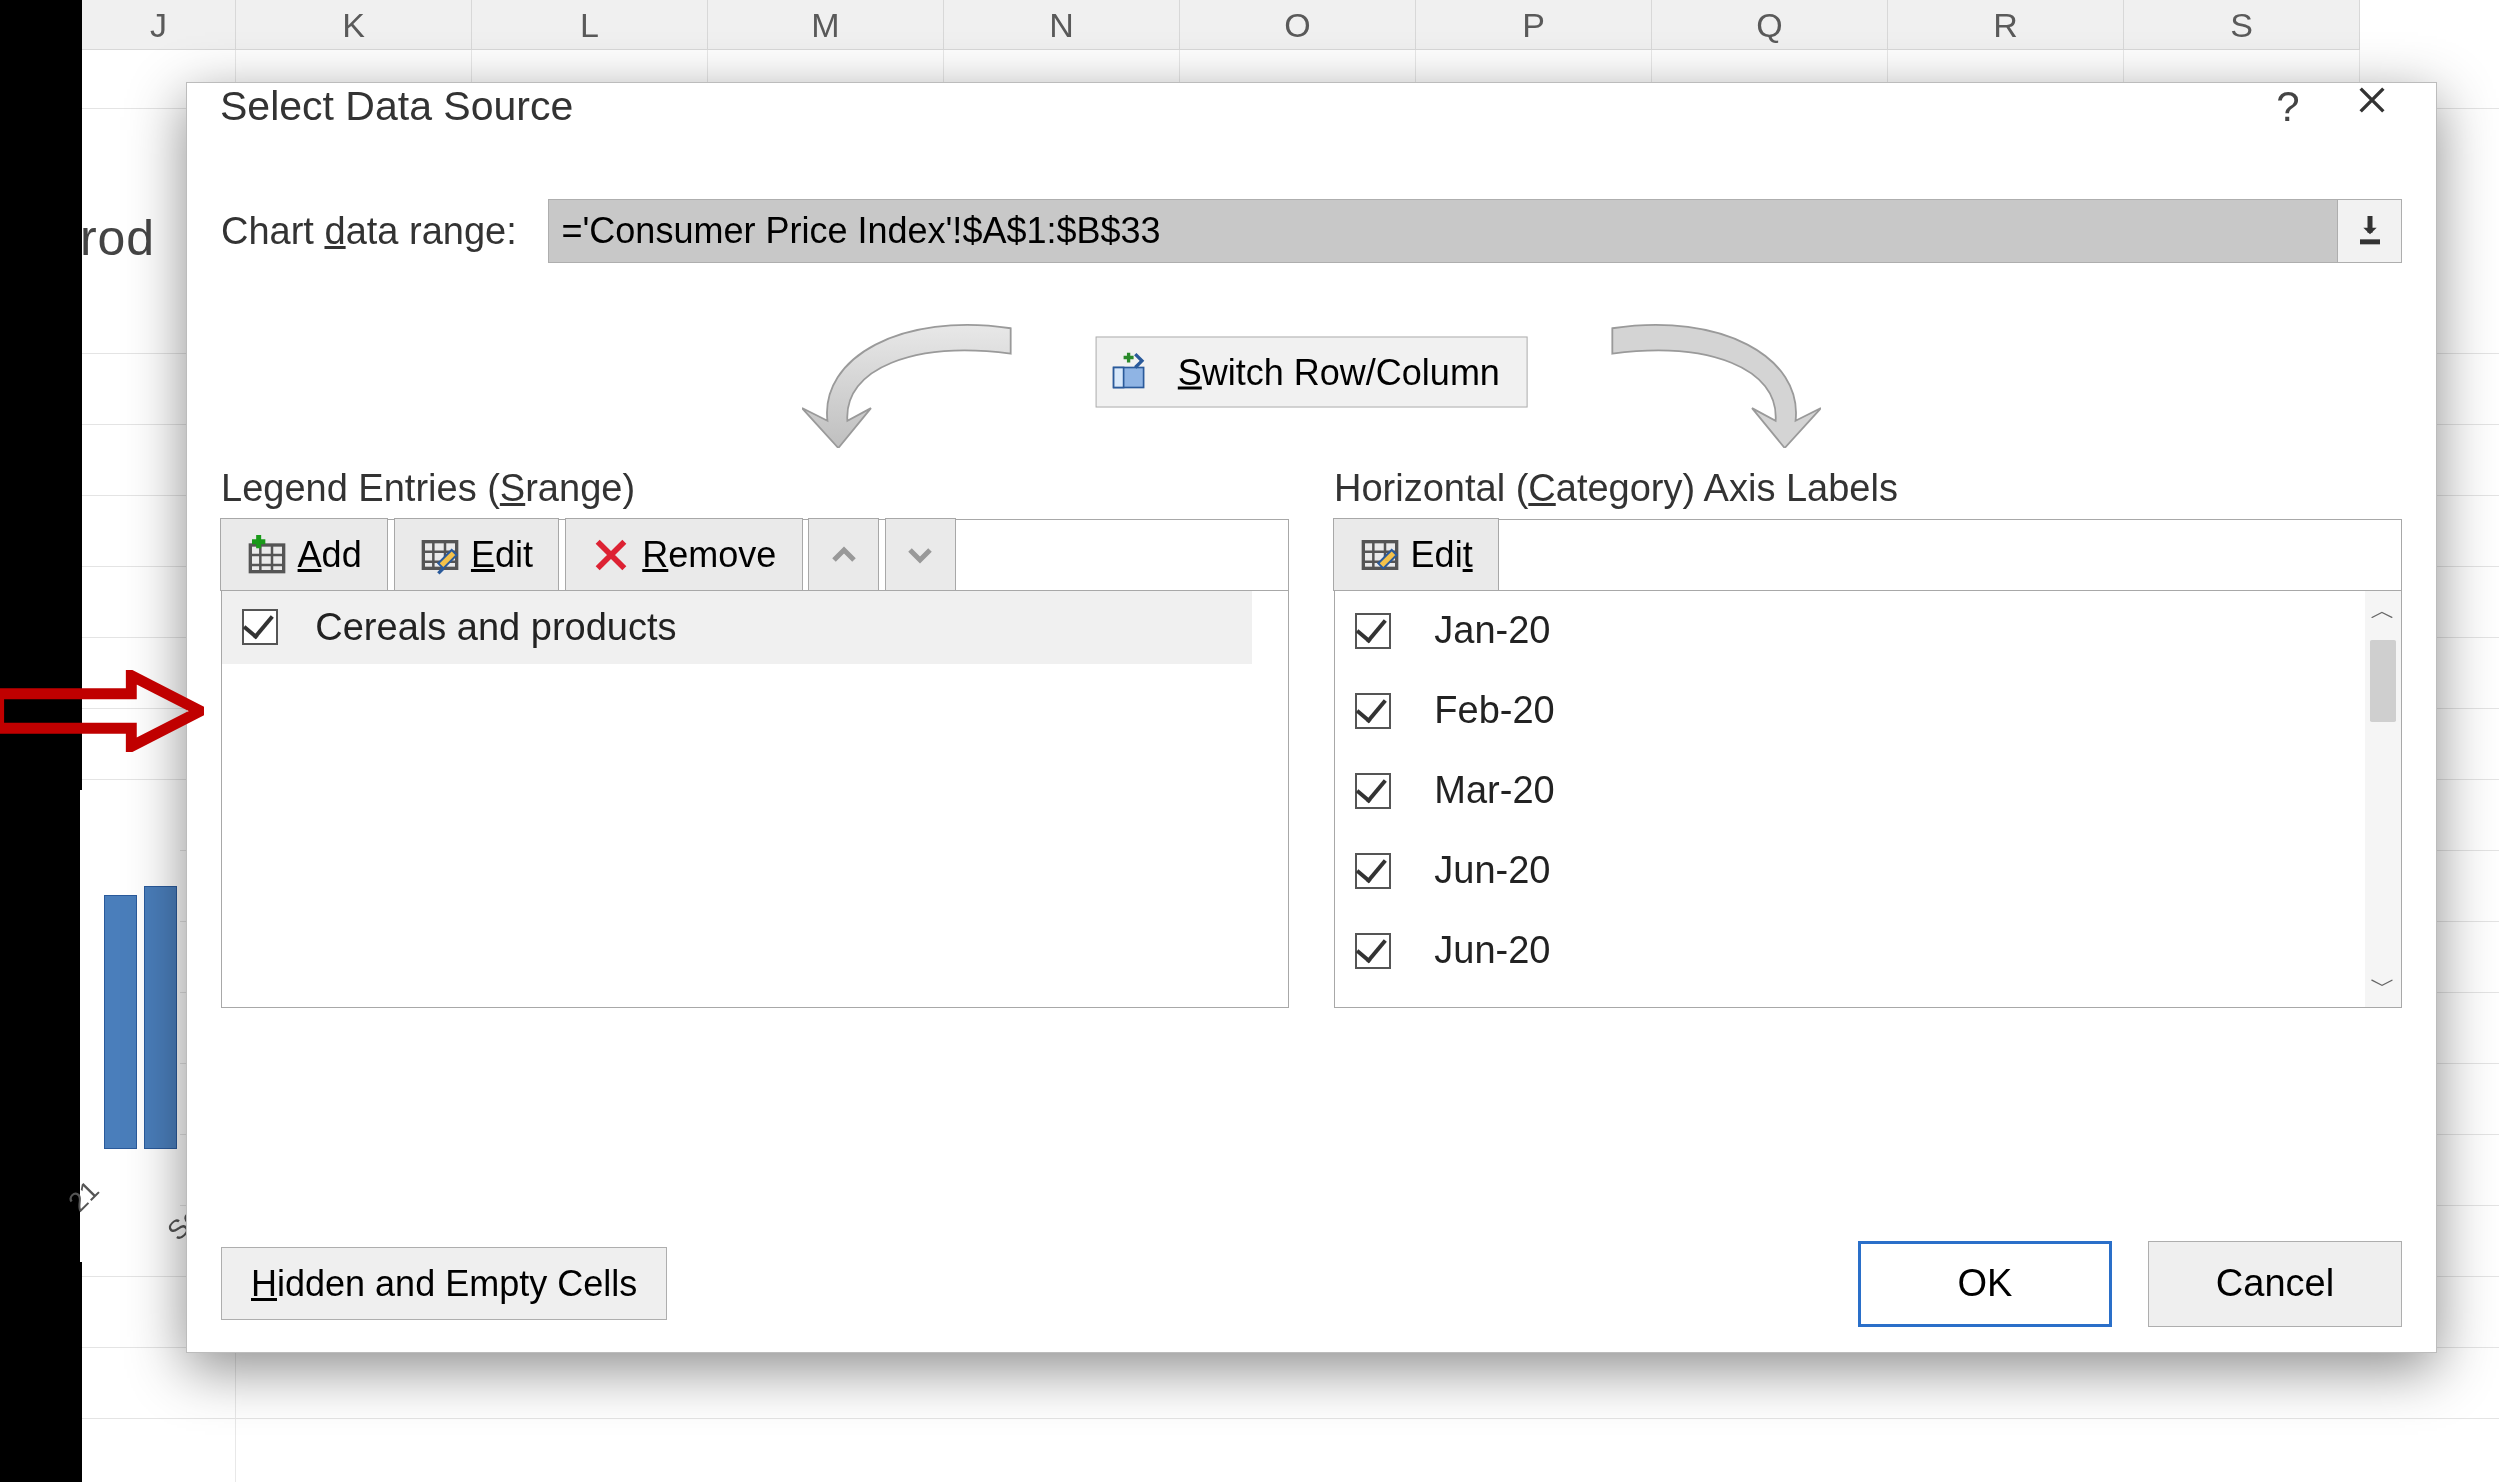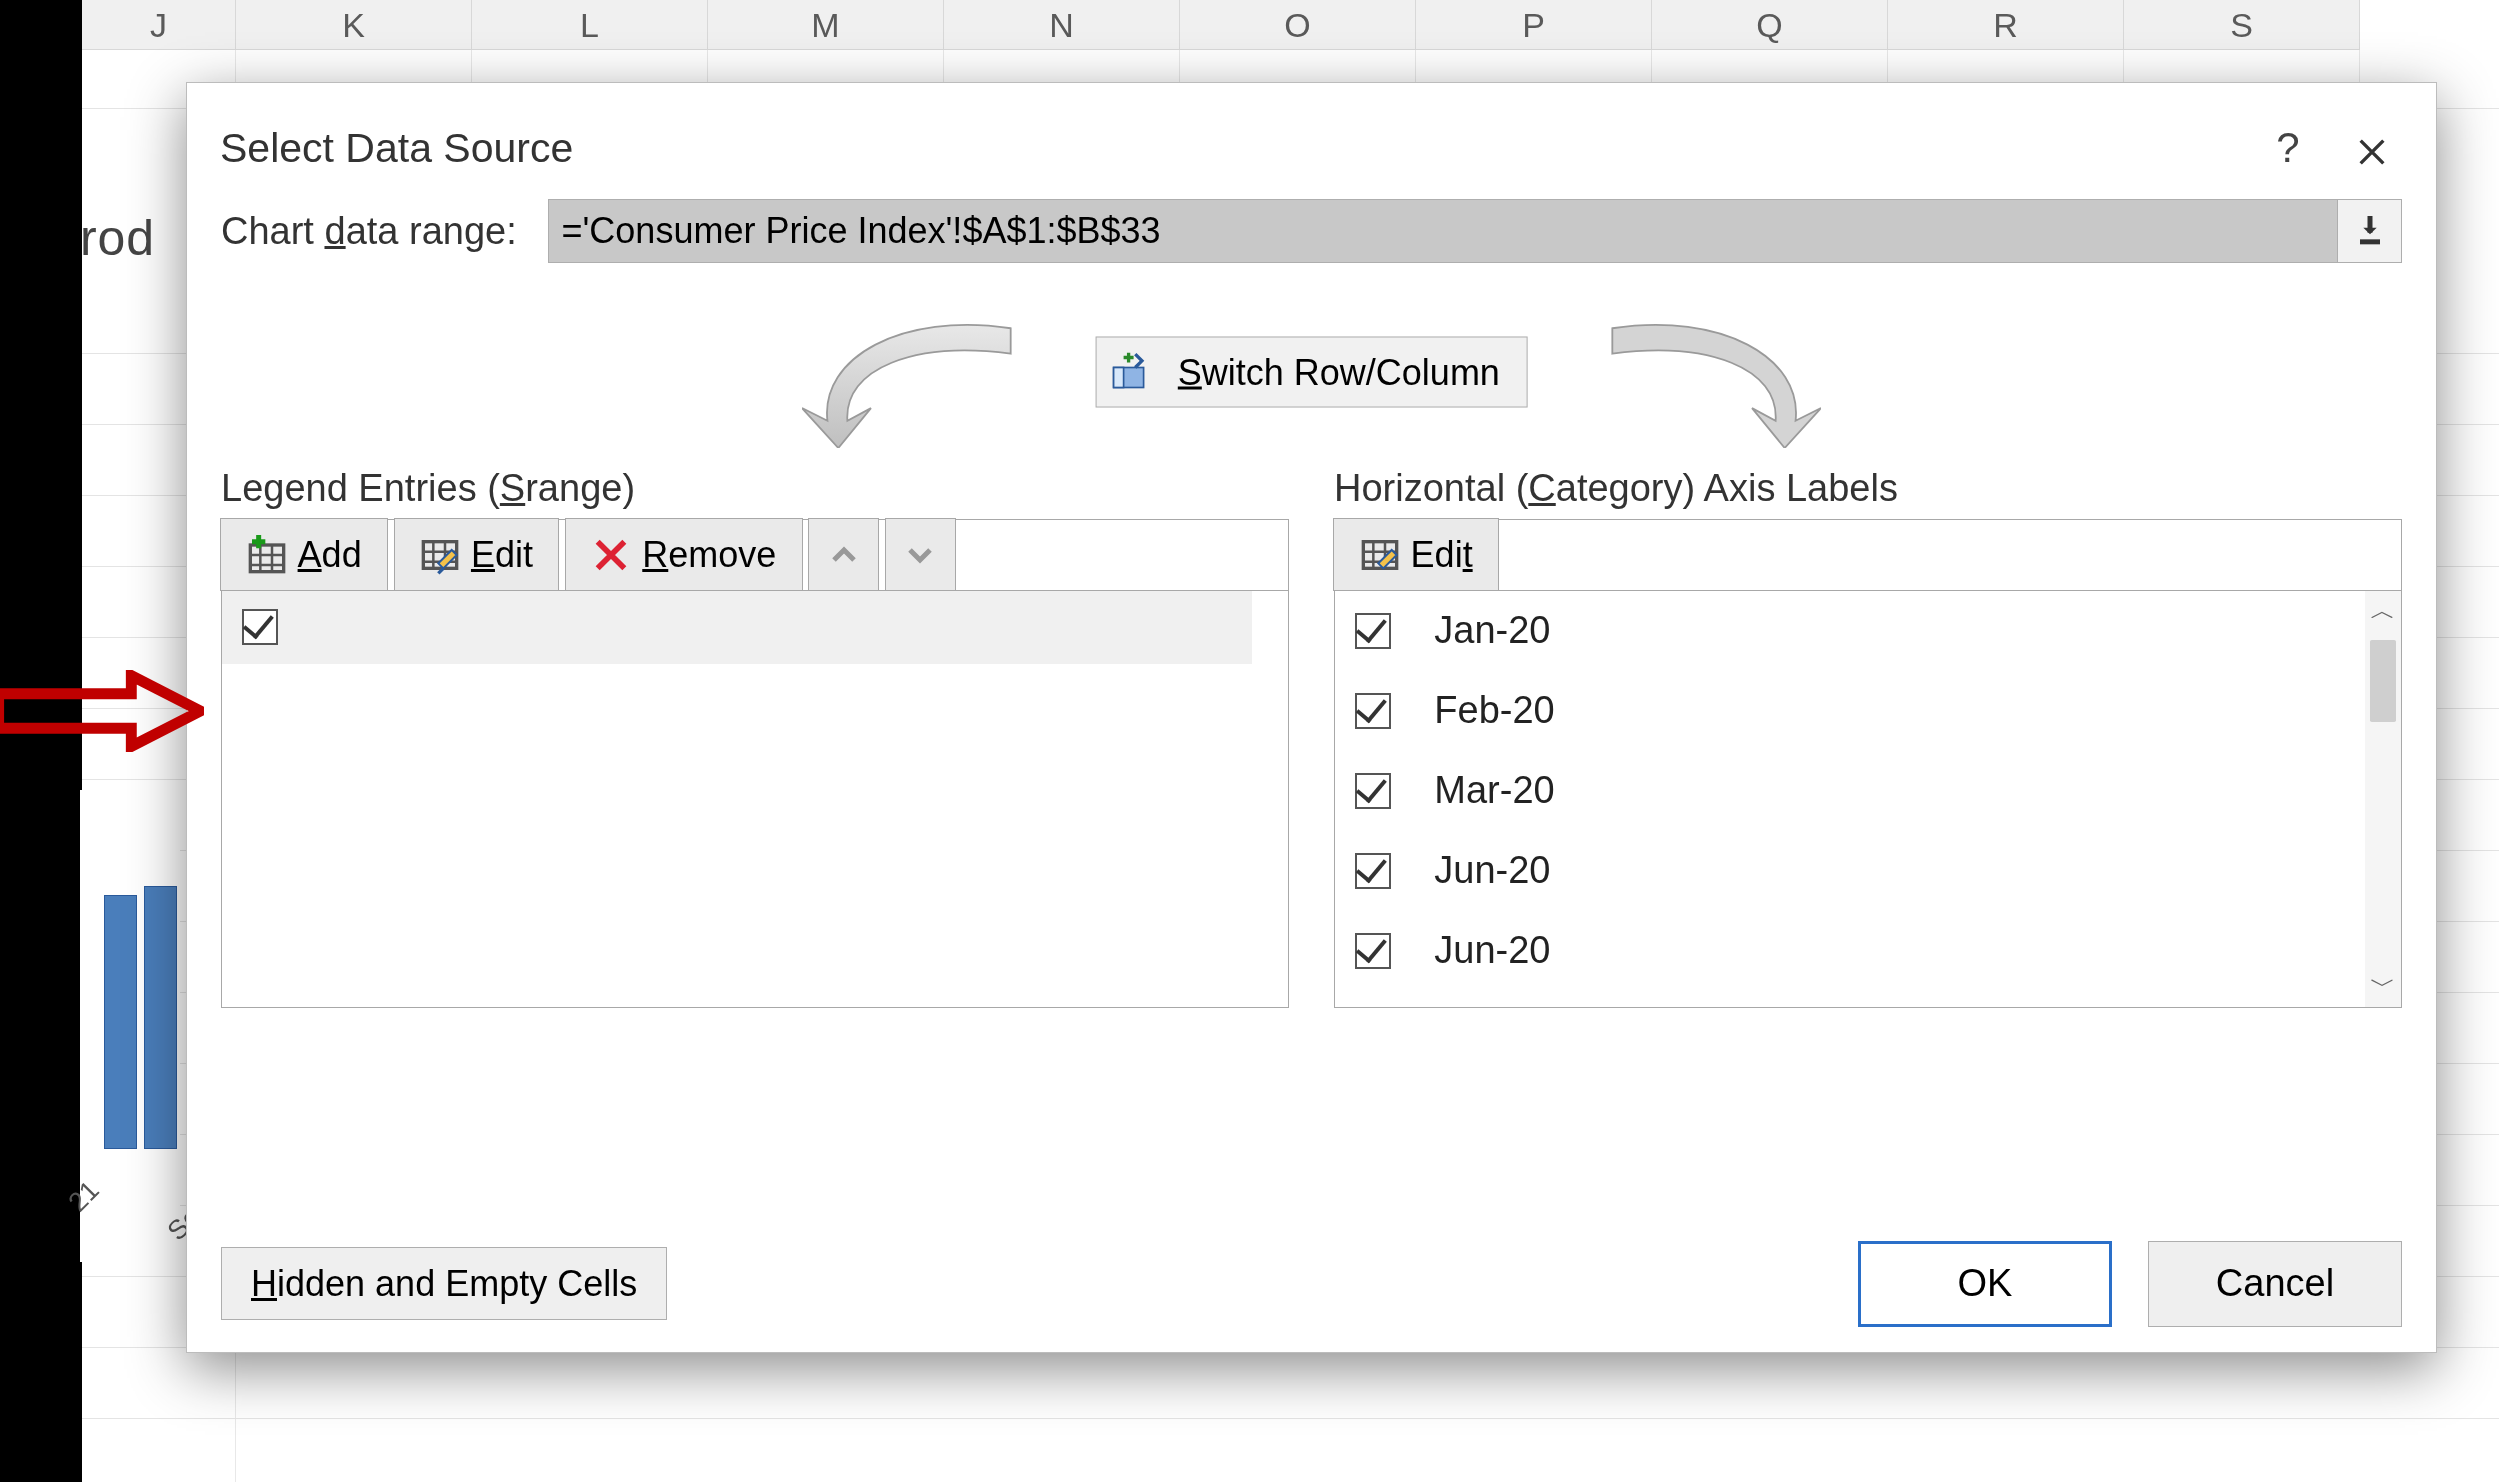--- a/index.html
+++ b/index.html
@@ -23,21 +23,21 @@
   .chart-frag .b2 { left:64px; height:263px; }
   .chart-label { position:absolute; transform:rotate(-45deg); font-size:27px; color:#555; white-space:nowrap; }
   .chart-label.l1 { left:-11px; bottom:50px; }
   .chart-label.l2 { left:82px; bottom:36px; }
 
   
   .dialog {
     position:absolute; left:186px; top:82px; width:2251px; height:1271px;
     background:#fff; border:0.9px solid #bcbcbc; box-shadow: 0 16.3px 54px rgba(0,0,0,0.45);
   }
-  .titlebar { display:flex; align-items:flex-end; height:89px; padding:0 22px 0 33px; }
+  .titlebar { display:flex; align-items:flex-start; height:89px; padding:0 22px 0 33px; }
   .titlebar .title { font-size:41px; color:#333; flex:1; }
   .titlebar .help { font-size:42px; color:#444; width:84px; text-align:center; cursor:pointer; }
   .titlebar .close { width:84px; text-align:center; cursor:pointer; }
   .titlebar .close svg { width:34px; height:34px; }
 
   .body { padding: 27px 34px 0 34px; }
 
   .range-row { display:flex; align-items:center; gap:31px; margin-bottom:9px; }
   .range-label { font-size:38px; color:#333; }
   .range-label .ul { text-decoration:underline; }
@@ -300,20 +300,21 @@
                   <path d="M6 9 l6 6 l6 -6" fill="none" stroke="#999" stroke-width="3"></path>
                 </svg>
               </span>
           </div>
           <div class="tb-spacer"></div>
         </div>
         <div class="list-body">
           <div class="inner">
             <div class="series-item">
               <input type="checkbox" class="chk" checked="" style="">
+              <span class="txt">Cereals and products</span>
             </div>
           </div>
         </div>
       </div>
 
       <div class="list-col">
         <div class="list-title">
           <span>Horizontal (</span><span class="ul">C</span><span>ategory) Axis Labels</span>
         </div>
         <div class="list-toolbar right-tb">

